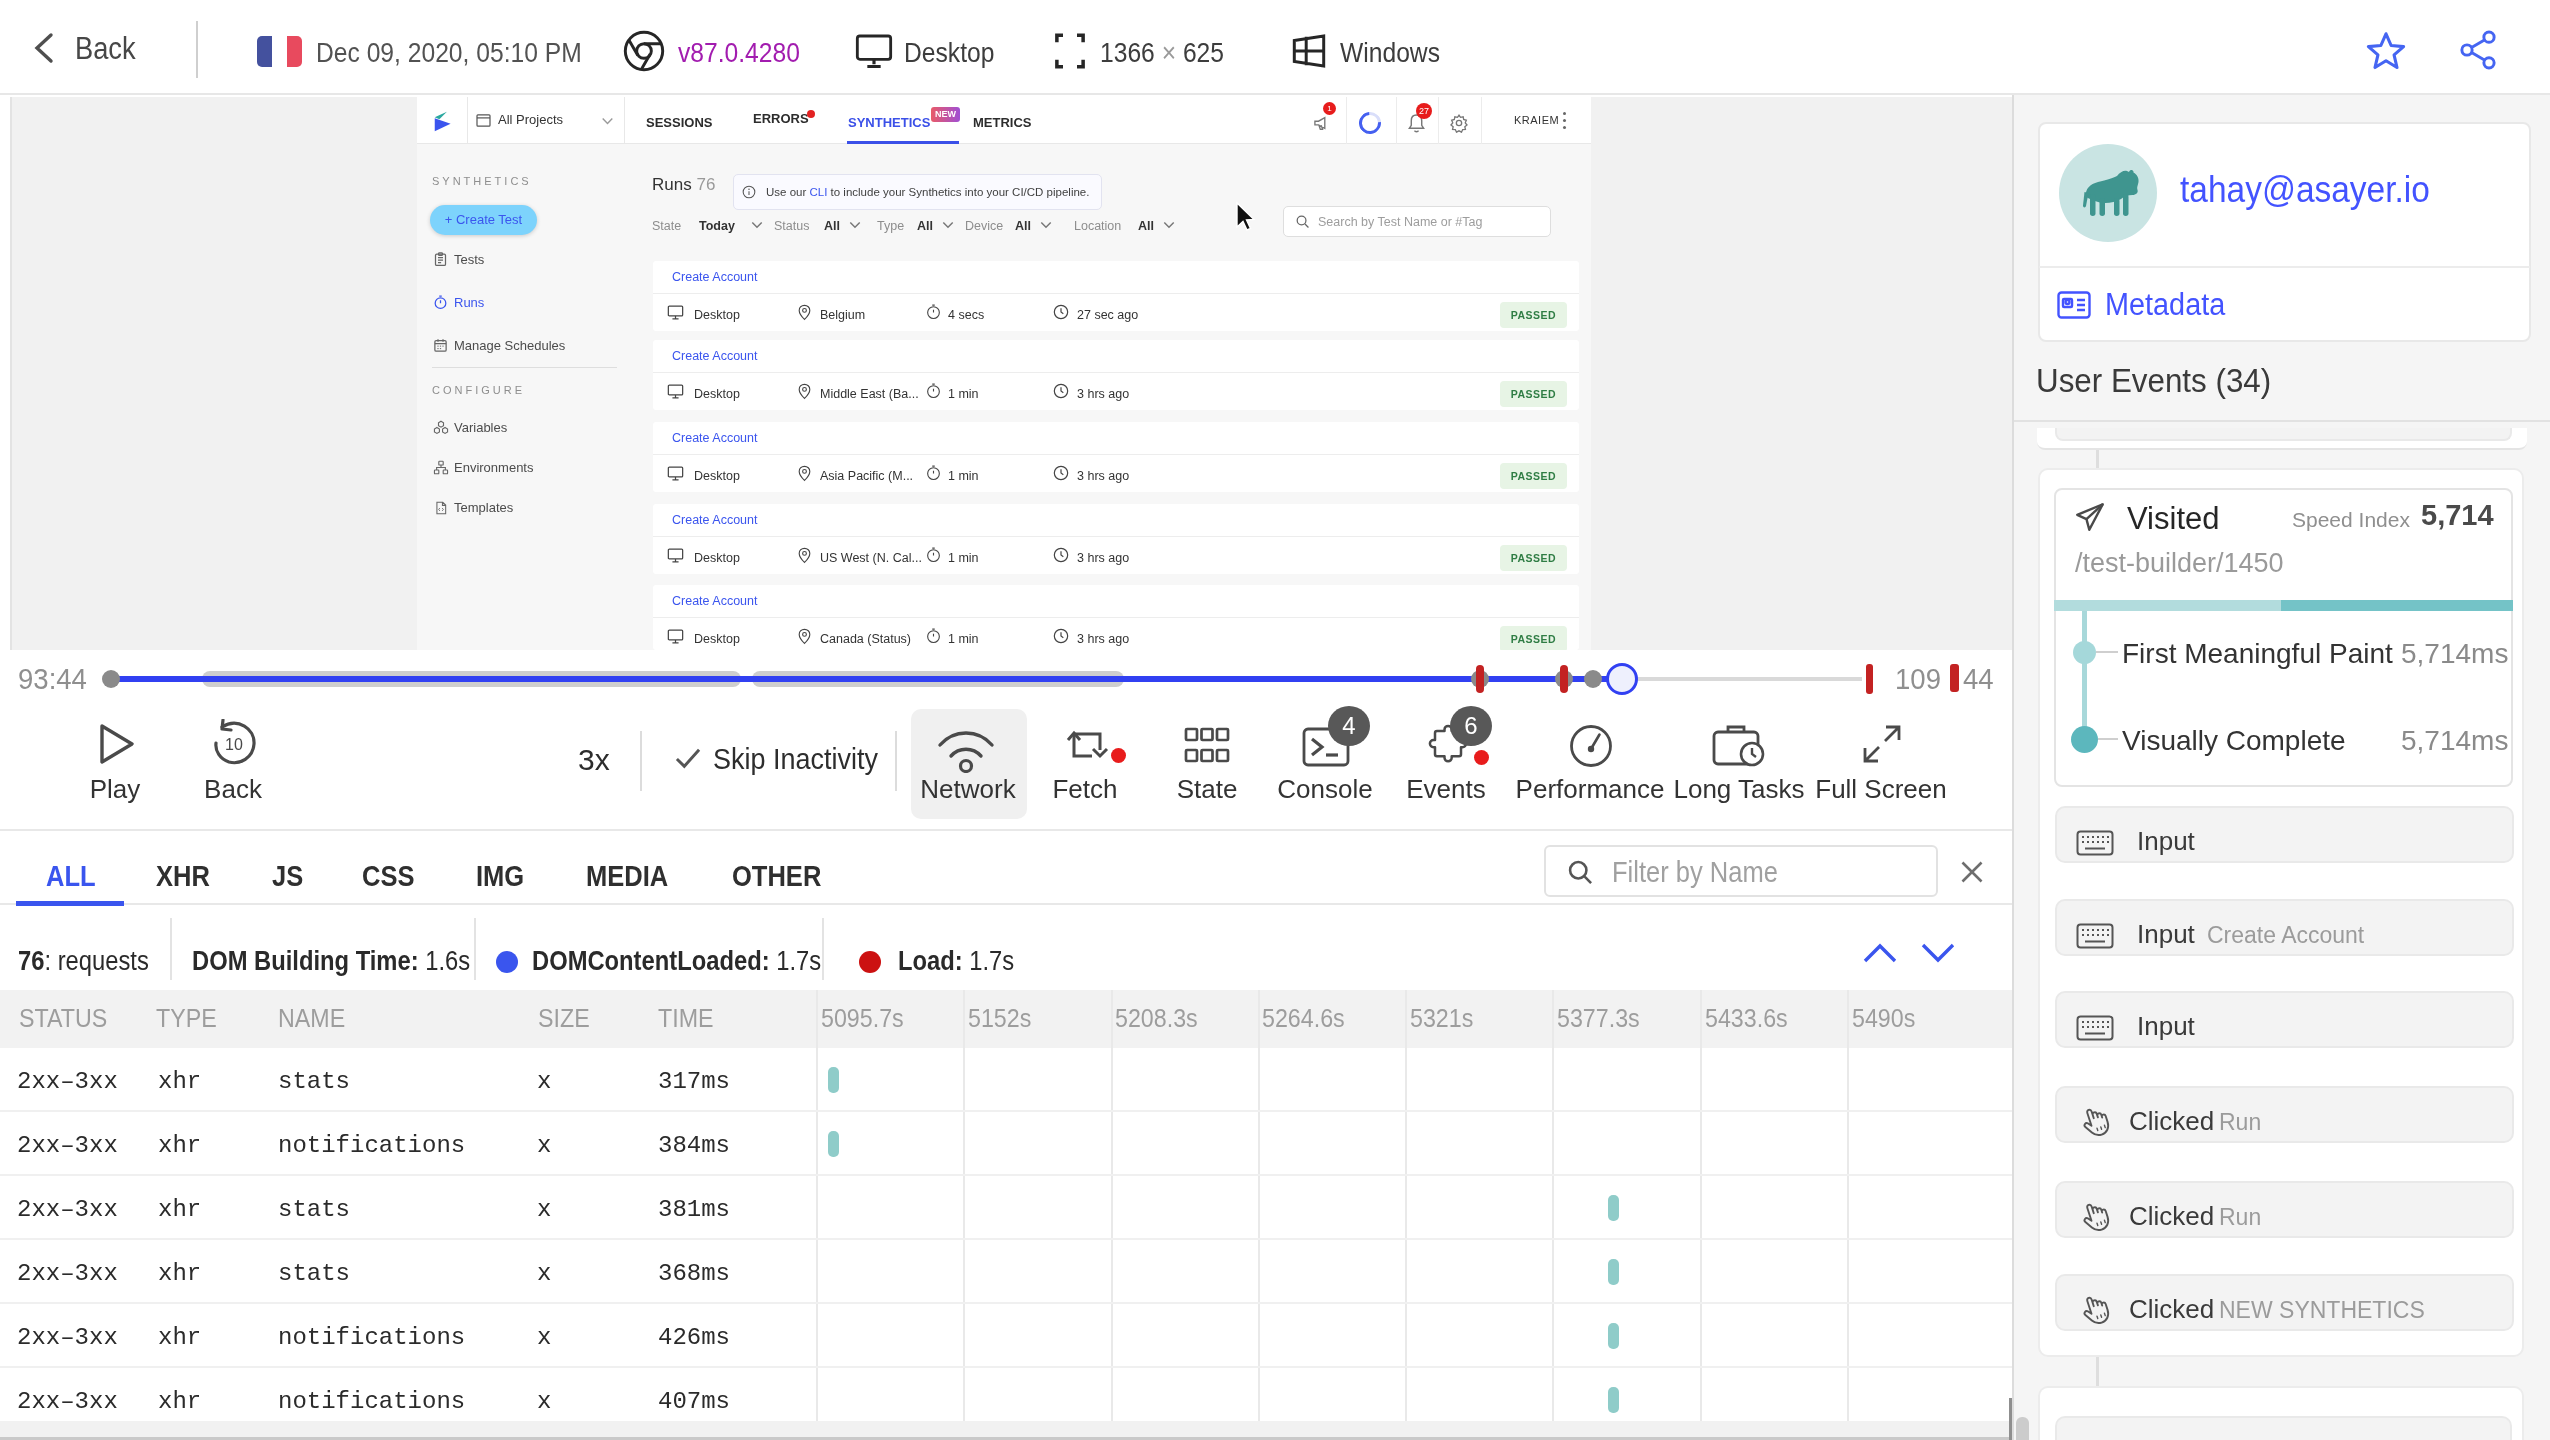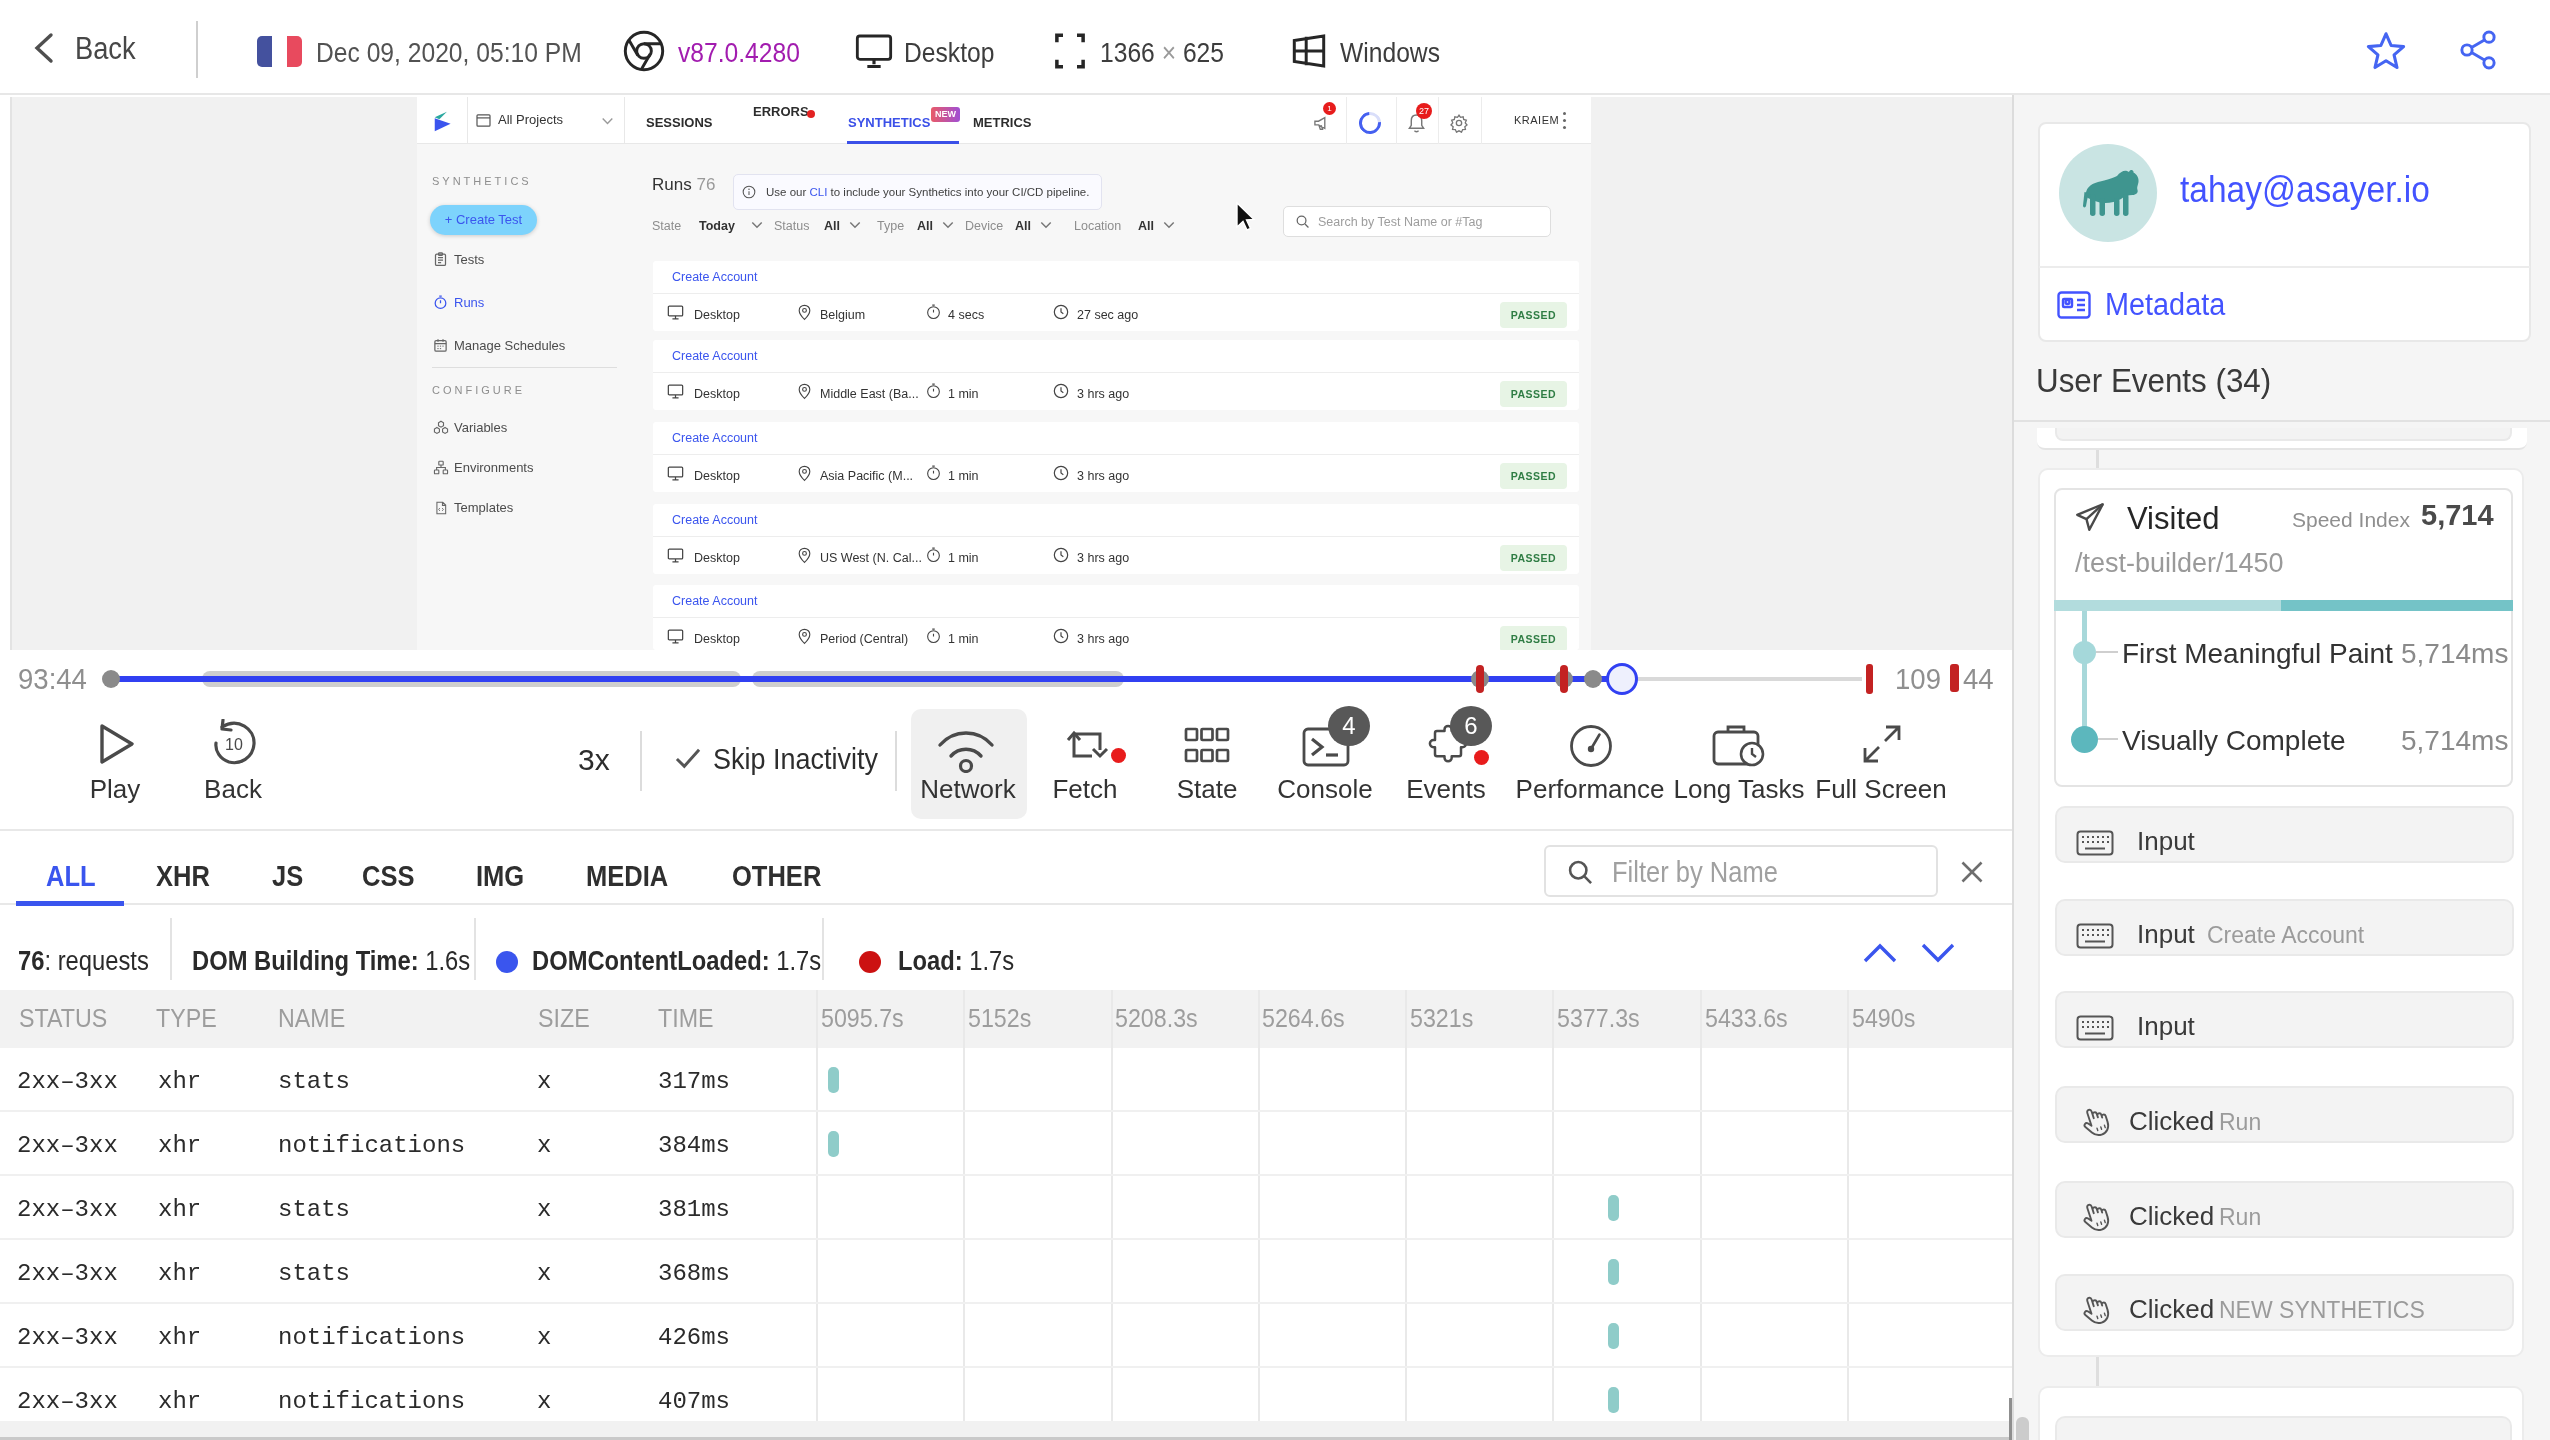--- a/index.html
+++ b/index.html
@@ -75,21 +75,21 @@
 <svg class="a" style="left:59px;top:17px" width="15" height="13" viewBox="0 0 16 14" fill="none" stroke="#555" stroke-width="1.3">
         <rect x="1" y="1" width="14" height="12" rx="1"></rect>
         <path d="M1 4.2 H15"></path>
       </svg>
 <div class="a" style="left:81px;top:15px;font-size:13px;color:#333;">All Projects</div>
 <svg class="a" style="left:184px;top:20px" width="13" height="8" viewBox="0 0 16 10">
         <path d="M2 2 L8 8 L14 2" fill="none" stroke="#9a9a9a" stroke-width="1.8"></path>
       </svg>
 <div class="a" style="left:207px;top:0;width:1px;height:47px;background:#e8e8e8;"></div>
 <div class="a" style="left:229px;top:16px;"><span class="nav13">SESSIONS</span></div>
-<div class="a" style="left:336px;top:5px;"><span class="nav13">ERRORS</span></div>
+<div class="a" style="left:336px;top:12px;"><span class="nav13">ERRORS</span></div>
 <div class="a" style="left:390px;top:13px;width:8px;height:8px;border-radius:50%;background:#e32222;"></div>
 <div class="a" style="left:431px;top:16px;"><span class="nav13" style="color:#3b50e8;">SYNTHETICS</span></div>
 <div class="a" style="left:514px;top:10px;height:15px;border-radius:3px;background:linear-gradient(90deg,#e85a68,#a04fd4);color:#fff;font-size:9px;font-weight:bold;padding:2px 4px 0;">NEW</div>
 <div class="a" style="left:430px;top:44px;width:112px;height:3px;background:#3b50e8;"></div>
 <div class="a" style="left:556px;top:16px;"><span class="nav13">METRICS</span></div>
 <div class="a" style="left:929px;top:0;width:1px;height:47px;background:#ececec;"></div>
 <div class="a" style="left:979px;top:0;width:1px;height:47px;background:#ececec;"></div>
 <div class="a" style="left:1021px;top:0;width:1px;height:47px;background:#ececec;"></div>
 <div class="a" style="left:1064px;top:0;width:1px;height:47px;background:#ececec;"></div>
 <svg class="a" style="left:896px;top:17px" width="20" height="18" viewBox="0 0 22 20" fill="none" stroke="#777" stroke-width="1.5">
@@ -290,21 +290,21 @@
 <div class="a" style="left:0;top:32px;width:926px;height:1px;background:#ededed;"></div>
 <svg class="a" style="left:14px;top:44px" width="17" height="15" viewBox="0 0 24 22" fill="none" stroke="#444" stroke-width="1.8">
           <rect x="1.5" y="1.5" width="21" height="14.5" rx="1.5"></rect>
           <path d="M12 16 V19.5 M7.5 20.5 H16.5"></path>
         </svg>
 <div class="a" style="left:41px;top:44px;"><span class="ct">Desktop</span></div>
 <svg class="a" style="left:144px;top:43px" width="15" height="17" viewBox="0 0 24 26" fill="none" stroke="#444" stroke-width="1.8">
           <path d="M12 24 C12 24 20.5 15.5 20.5 9.6 C20.5 4.8 16.7 1.5 12 1.5 C7.3 1.5 3.5 4.8 3.5 9.6 C3.5 15.5 12 24 12 24 Z"></path>
           <circle cx="12" cy="9.6" r="3"></circle>
         </svg>
-<div class="a" style="left:167px;top:44px;"><span class="ct">Period (Central)</span></div>
+<div class="a" style="left:167px;top:44px;"><span class="ct">Canada (Status)</span></div>
 <svg class="a" style="left:273px;top:43px" width="15" height="16" viewBox="0 0 24 26" fill="none" stroke="#444" stroke-width="1.8">
           <circle cx="12" cy="14" r="9.5"></circle>
           <path d="M12 9.5 V14 M10 1.8 H14"></path>
         </svg>
 <div class="a" style="left:295px;top:44px;"><span class="ct">1 min</span></div>
 <svg class="a" style="left:400px;top:43px" width="16" height="16" viewBox="0 0 24 24" fill="none" stroke="#444" stroke-width="1.8">
           <circle cx="12" cy="12" r="10"></circle>
           <path d="M12 6.5 V12 L15.5 14.5"></path>
         </svg>
 <div class="a" style="left:424px;top:44px;"><span class="ct">3 hrs ago</span></div>

